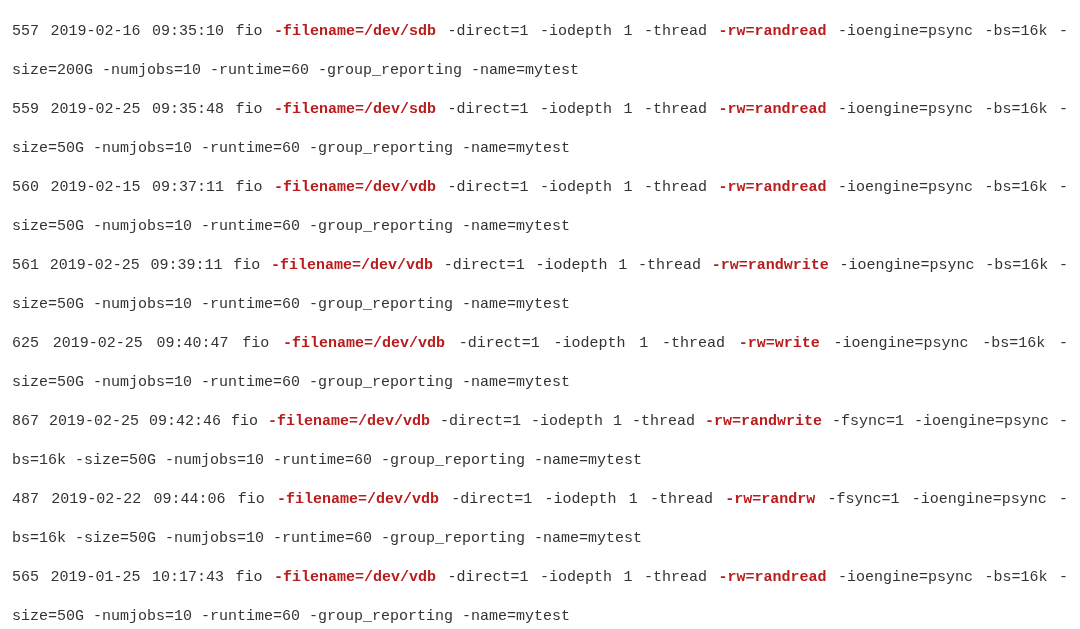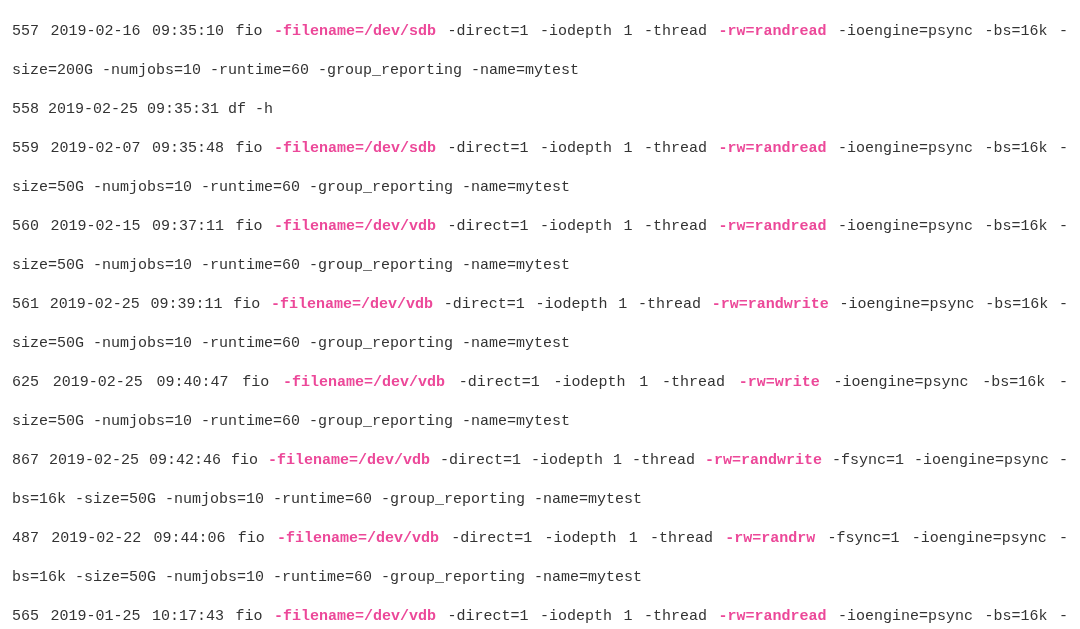--- a/index.html
+++ b/index.html
@@ -17,36 +17,35 @@
     color: #333333;
     line-height: 2.6;
     text-align: justify;
     text-align-last: left;
     text-justify: inter-ideograph;
   }
   .entry {
     margin: 0;
   }
   .red {
-    color: #ec4899;
+    color: #b91c1c;
     font-weight: bold;
   }
   .num { }
   .ts  { }
   .cmd { }
 </style>
 </head>
 <body>
 
 <div class="terminal">
 
   <div id="entries-container">
       <p class="entry"><span class="num">557</span>  <span class="ts">2019-02-16 09:35:10</span> <span class="cmd"><span>fio </span><span class="red">-filename=/dev/sdb</span><span> -direct=1 -iodepth 1 -thread </span><span class="red">-rw=randread</span><span> -ioengine=psync -bs=16k -size=200G -numjobs=10 -runtime=60 -group_reporting -name=mytest</span></span></p>
-      <p class="entry"><span class="num">558</span>  <span class="ts">2019-02-25 09:35:31</span> <span class="cmd"><span>df -h</span></span></p>
-      <p class="entry"><span class="num">559</span>  <span class="ts">2019-02-07 09:35:48</span> <span class="cmd"><span>fio </span><span class="red">-filename=/dev/sdb</span><span> -direct=1 -iodepth 1 -thread </span><span class="red">-rw=randread</span><span> -ioengine=psync -bs=16k -size=50G -numjobs=10 -runtime=60 -group_reporting -name=mytest</span></span></p>
+      <p class="entry"><span class="num">559</span>  <span class="ts">2019-02-25 09:35:48</span> <span class="cmd"><span>fio </span><span class="red">-filename=/dev/sdb</span><span> -direct=1 -iodepth 1 -thread </span><span class="red">-rw=randread</span><span> -ioengine=psync -bs=16k -size=50G -numjobs=10 -runtime=60 -group_reporting -name=mytest</span></span></p>
       <p class="entry"><span class="num">560</span>  <span class="ts">2019-02-15 09:37:11</span> <span class="cmd"><span>fio </span><span class="red">-filename=/dev/vdb</span><span> -direct=1 -iodepth 1 -thread </span><span class="red">-rw=randread</span><span> -ioengine=psync -bs=16k -size=50G -numjobs=10 -runtime=60 -group_reporting -name=mytest</span></span></p>
       <p class="entry"><span class="num">561</span>  <span class="ts">2019-02-25 09:39:11</span> <span class="cmd"><span>fio </span><span class="red">-filename=/dev/vdb</span><span> -direct=1 -iodepth 1 -thread </span><span class="red">-rw=randwrite</span><span> -ioengine=psync -bs=16k -size=50G -numjobs=10 -runtime=60 -group_reporting -name=mytest</span></span></p>
       <p class="entry"><span class="num">625</span>  <span class="ts">2019-02-25 09:40:47</span> <span class="cmd"><span>fio </span><span class="red">-filename=/dev/vdb</span><span> -direct=1 -iodepth 1 -thread </span><span class="red">-rw=write</span><span> -ioengine=psync -bs=16k -size=50G -numjobs=10 -runtime=60 -group_reporting -name=mytest</span></span></p>
       <p class="entry"><span class="num">867</span>  <span class="ts">2019-02-25 09:42:46</span> <span class="cmd"><span>fio </span><span class="red">-filename=/dev/vdb</span><span> -direct=1 -iodepth 1 -thread </span><span class="red">-rw=randwrite</span><span> -fsync=1 -ioengine=psync -bs=16k -size=50G -numjobs=10 -runtime=60 -group_reporting -name=mytest</span></span></p>
       <p class="entry"><span class="num">487</span>  <span class="ts">2019-02-22 09:44:06</span> <span class="cmd"><span>fio </span><span class="red">-filename=/dev/vdb</span><span> -direct=1 -iodepth 1 -thread </span><span class="red">-rw=randrw</span><span> -fsync=1 -ioengine=psync -bs=16k -size=50G -numjobs=10 -runtime=60 -group_reporting -name=mytest</span></span></p>
       <p class="entry"><span class="num">565</span>  <span class="ts">2019-01-25 10:17:43</span> <span class="cmd"><span>fio </span><span class="red">-filename=/dev/vdb</span><span> -direct=1 -iodepth 1 -thread </span><span class="red">-rw=randread</span><span> -ioengine=psync -bs=16k -size=50G -numjobs=10 -runtime=60 -group_reporting -name=mytest</span></span></p>
     </div>
 </div>
 
 </body></html>

